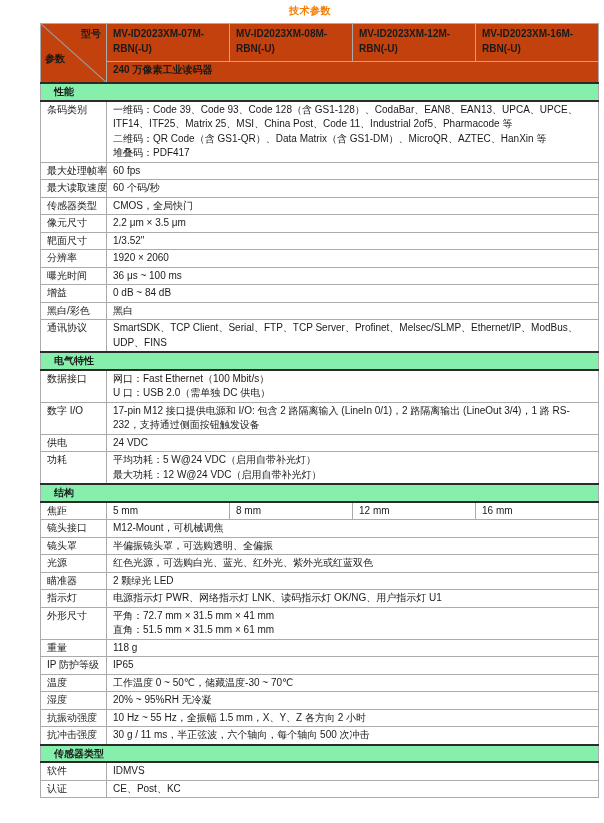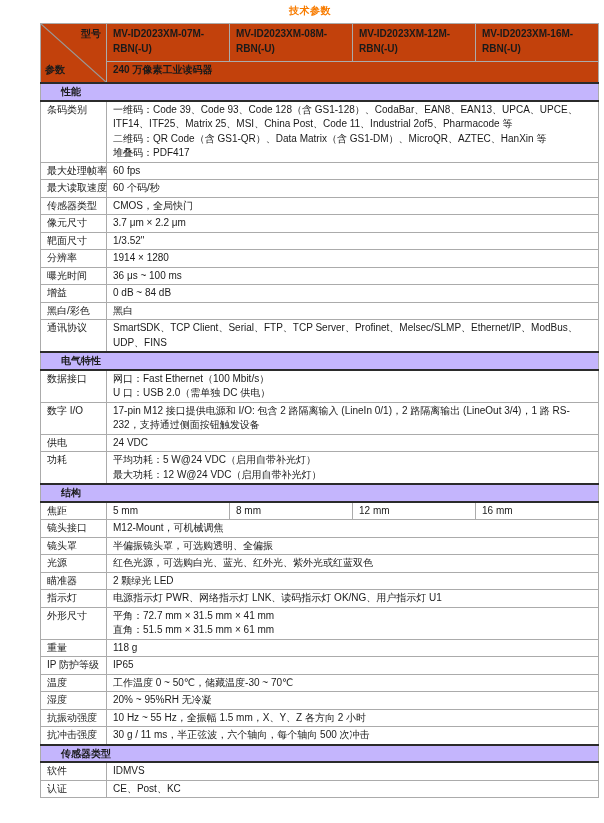--- a/index.html
+++ b/index.html
@@ -57,38 +57,38 @@
     top: 0; left: 0;
     width: 100%; height: 100%;
   }
   td.diag .c-top {
     position: absolute;
     top: 3px; right: 5px;
     font-weight: bold;
   }
   td.diag .c-bot {
     position: absolute;
-    bottom: 5px; left: 4px;
+    bottom: 16px; left: 4px;
     font-weight: bold;
   }
   td.label {
     white-space: nowrap;
     padding-left: 4px;
     padding-right: 2px;
   }
   td.value {
     white-space: pre-line;
   }
   tr.section-row td {
     font-weight: bold;
     border-top: 2px solid #2b2b2b;
     border-bottom: 2px solid #2b2b2b;
-    padding: 1px 20px;
+    padding: 1px 13px;
     line-height: 1.35;
-    background: #c4b5fd;
+    background: #86efac;
   }
 </style>
 </head>
 <body>
 
 <div class="page">
 
   <div class="title">技术参数</div>
 
   <table class="spec">
@@ -134,29 +134,29 @@
         <tr>
           <td class="label">最大读取速度</td>
           <td class="value" colspan="4">60 个码/秒</td>
         </tr>
         <tr>
           <td class="label">传感器类型</td>
           <td class="value" colspan="4">CMOS，全局快门</td>
         </tr>
         <tr>
           <td class="label">像元尺寸</td>
-          <td class="value" colspan="4">3.7 μm × 2.2 μm</td>
+          <td class="value" colspan="4">2.2 μm × 3.5 μm</td>
         </tr>
         <tr>
           <td class="label">靶面尺寸</td>
           <td class="value" colspan="4">1/3.52"</td>
         </tr>
         <tr>
           <td class="label">分辨率</td>
-          <td class="value" colspan="4">1914 × 1280</td>
+          <td class="value" colspan="4">1920 × 2060</td>
         </tr>
         <tr>
           <td class="label">曝光时间</td>
           <td class="value" colspan="4">36 μs ~ 100 ms</td>
         </tr>
         <tr>
           <td class="label">增益</td>
           <td class="value" colspan="4">0 dB ~ 84 dB</td>
         </tr>
         <tr>

